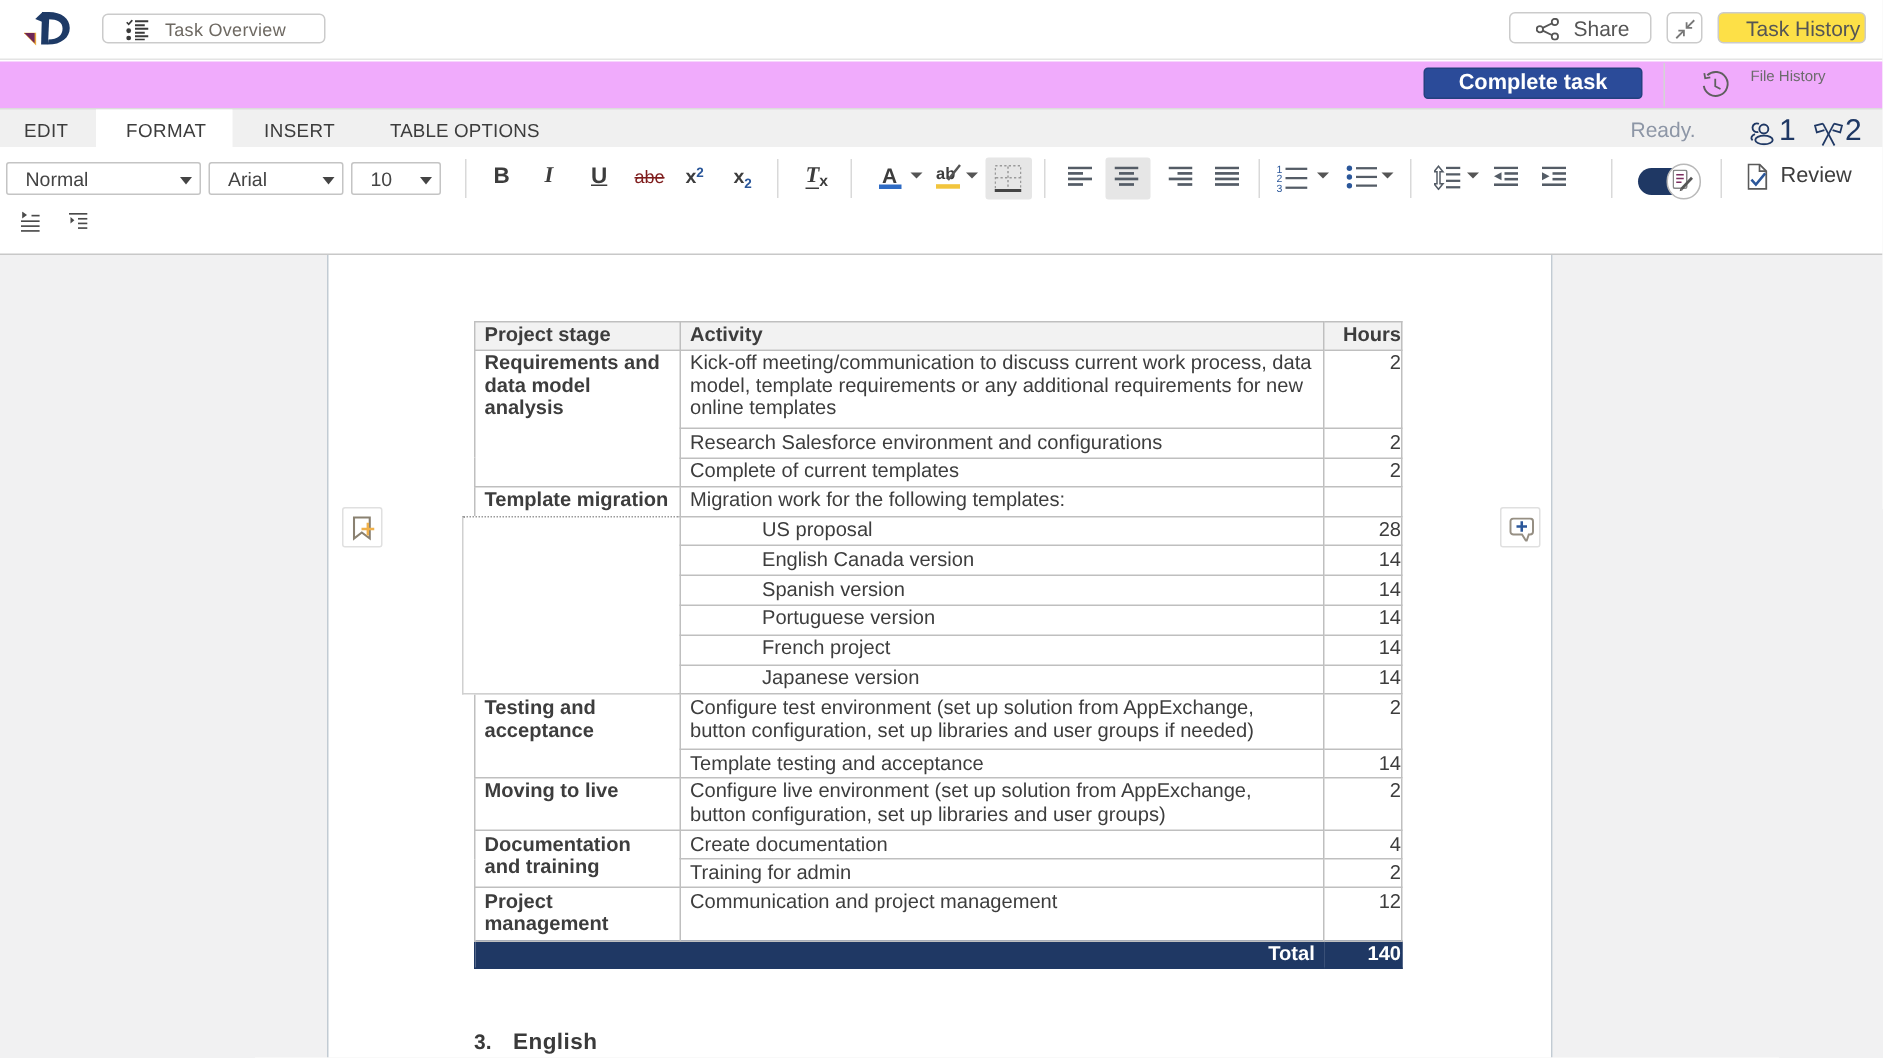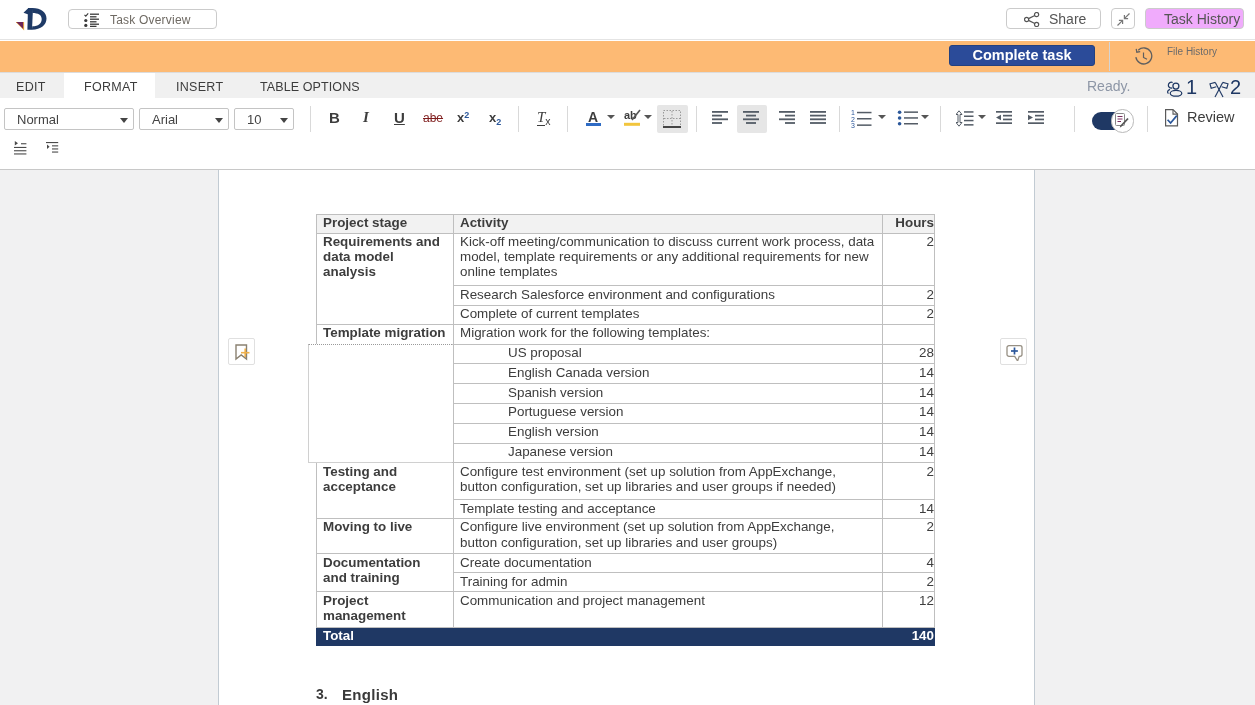--- a/index.html
+++ b/index.html
@@ -10,25 +10,25 @@
 
 #bar1 { left:0; top:0; width:1255px; height:40px; background:#fff; border-bottom:1px solid #e4e4e4; }
 #btn-taskov { left:68px; top:9px; width:149px; height:20px; border:1px solid #cbcbcb; border-radius:4px; background:#fff; }
 #btn-taskov span { position:absolute; left:41px; top:2.5px; font-size:12px; letter-spacing:0.2px; color:#6e6962; }
 #tab-sow { left:237px; top:0; width:114px; height:40px; background:#fff; box-shadow:-3px 0 4px -2px rgba(0,0,0,0.12); }
 #tab-sow .bar { position:absolute; left:1px; bottom:0px; width:113px; height:3.5px; background:#2b4d92; }
 #tab-sow .txt { position:absolute; left:29.5px; top:11px; font-size:15px; color:#2b579a; }
 #btn-share { left:1006px; top:8px; width:95px; height:21px; border:1px solid #cbcbcb; border-radius:4px; background:#fff; }
 #btn-share span { position:absolute; left:42px; top:2px; font-size:14px; color:#555; }
 #btn-collapse { left:1111px; top:8px; width:24px; height:21px; border:1px solid #cbcbcb; border-radius:4px; background:#fff; }
-#btn-taskhist { left:1145px; top:8px; width:99px; height:21px; border:1px solid #cbcbcb; border-radius:4px; background:#f0abfc;padding-left:47px; }
+#btn-taskhist { left:1145px; top:8px; width:99px; height:21px; border:1px solid #cbcbcb; border-radius:4px; background:#fde047;padding-left:47px; }
 #btn-taskhist span { position:absolute; left:18px; top:2px; font-size:14px; color:#555; }
 
 
-#bar2 { left:0; top:41px; width:1255px; height:31px; background:#fdba74; }
+#bar2 { left:0; top:41px; width:1255px; height:31px; background:#f0abfc; }
 #btn-complete { left:949px; top:4px; width:146px; height:21px; background:#2b4b99; border:1px solid #24417f; border-radius:3px; color:#fff; font-weight:bold; font-size:14.5px; text-align:center; line-height:19px; }
 #divider2 { left:1109px; top:1px; width:1px; height:29px; background:#d4d4d4; }
 #filehist { left:1167px; top:5px; font-size:10px; color:#6b6b6b; }
 
 
 #menurow { left:0; top:72px; width:1255px; height:26px; background:#f0f0f0; border-top:1px solid #dcdcdc; }
 #menurow .mi { position:absolute; top:6.5px; font-size:12.5px; color:#3c3c3c; letter-spacing:0.3px; }
 #fmt-tab { position:absolute; left:64px; top:0px; width:91px; height:26px; background:#fff; }
 #ready { position:absolute; left:1087px; top:4.5px; font-size:14px; color:#8d96a6;text-align:right; }
 .cnt { position:absolute; top:3px; font-size:20px; color:#1f3864; }
@@ -168,21 +168,21 @@
       <div class="car" style="left:45px"></div>
     </div>
   <div class="sep" style="left:310px"></div>
   <div class="abs" style="left:329px;top:11px;font-size:15px;font-weight:bold;color:#3d3d3d">B</div>
   <div class="abs" style="left:363px;top:11px;font-size:15px;font-weight:bold;font-style:italic;font-family:'Liberation Serif',serif;color:#3d3d3d">I</div>
   <div class="abs" style="left:394px;top:11px;font-size:15px;font-weight:bold;color:#3d3d3d;text-decoration:underline">U</div>
   <div class="abs" style="left:423px;top:13px;font-size:12px;color:#7f1d1d;text-decoration:line-through">abe</div>
   <div class="abs" style="left:457px;top:12px;font-size:13px;font-weight:bold;color:#3d3d3d">x<span style="font-size:9px;color:#2b579a;vertical-align:4px">2</span></div>
   <div class="abs" style="left:489px;top:12px;font-size:13px;font-weight:bold;color:#3d3d3d">x<span style="font-size:9px;color:#2b579a;vertical-align:-3px">2</span></div>
   <div class="sep" style="left:518px"></div>
-  <div class="abs" style="left:537px;top:11px;font-size:15px;font-weight:normal;font-style:italic;font-family:'Liberation Serif',serif;color:#3d3d3d"><span style="border-bottom:1.5px solid #3d3d3d">T</span><span style="font-size:10.5px;font-family:'Liberation Sans';font-style:normal;vertical-align:-3px">x</span></div>
+  <div class="abs" style="left:537px;top:11px;font-size:15px;font-weight:bold;font-style:italic;font-family:'Liberation Serif',serif;color:#3d3d3d"><span style="border-bottom:1.5px solid #3d3d3d">T</span><span style="font-size:10.5px;font-family:'Liberation Sans';font-style:normal;vertical-align:-3px">x</span></div>
   <div class="sep" style="left:567px"></div>
   <div class="abs" style="left:588px;top:11px;font-size:14px;font-weight:bold;color:#3d3d3d">A</div>
   <div class="abs" style="left:585.5px;top:25px;width:15.5px;height:2.5px;background:#2e6bc4"></div>
   <div class="car2" style="left:606.5px;top:17px"></div>
   <svg class="abs" style="left:624px;top:10px" width="18" height="19" viewBox="0 0 18 19">
     <text x="0" y="11" font-size="11" font-weight="bold" fill="#3d3d3d" font-family="Liberation Sans">ab</text>
     <line x1="8" y1="12" x2="16" y2="2" stroke="#555" stroke-width="1.6"></line>
     <rect x="0" y="14.8" width="16" height="3" fill="#f2c53d"></rect>
   </svg>
   <div class="car2" style="left:644px;top:17px"></div>
@@ -371,21 +371,21 @@
             </tr>
         <tr style="height:19.9px">
               <td class="sub">Spanish version</td>
               <td class="h">14</td>
             </tr>
         <tr style="height:19.8px">
               <td class="sub">Portuguese version</td>
               <td class="h">14</td>
             </tr>
         <tr style="height:19.8px">
-              <td class="sub">English version</td>
+              <td class="sub">French project</td>
               <td class="h">14</td>
             </tr>
         <tr style="height:19.9px">
               <td class="sub">Japanese version</td>
               <td class="h">14</td>
             </tr>
         <tr style="height:37px">
               <td class="b" rowspan="2">Testing and<br>acceptance</td>
               <td>Configure test environment (set up solution from AppExchange,<br>button configuration, set up libraries and user groups if needed)</td>
               <td class="h">2</td>
@@ -407,21 +407,21 @@
         <tr style="height:19px">
               <td>Training for admin</td>
               <td class="h">2</td>
             </tr>
         <tr style="height:35.5px">
               <td class="b">Project<br>management</td>
               <td>Communication and project management</td>
               <td class="h">12</td>
             </tr>
         <tr class="tot" style="height:18.5px">
-              <td colspan="2" style="text-align:left;padding-right:5.5px">Total</td>
+              <td colspan="2" style="text-align:right;padding-right:5.5px">Total</td>
               <td class="h">140</td>
             </tr>
       </tbody>
         </table>
       <div id="subbox"></div>
       <div id="heading">
           <span style="position:absolute;left:0;font-size:14px">3.</span>
           <span style="position:absolute;left:26px;letter-spacing:0.3px">English</span>
         </div>
     </div>

